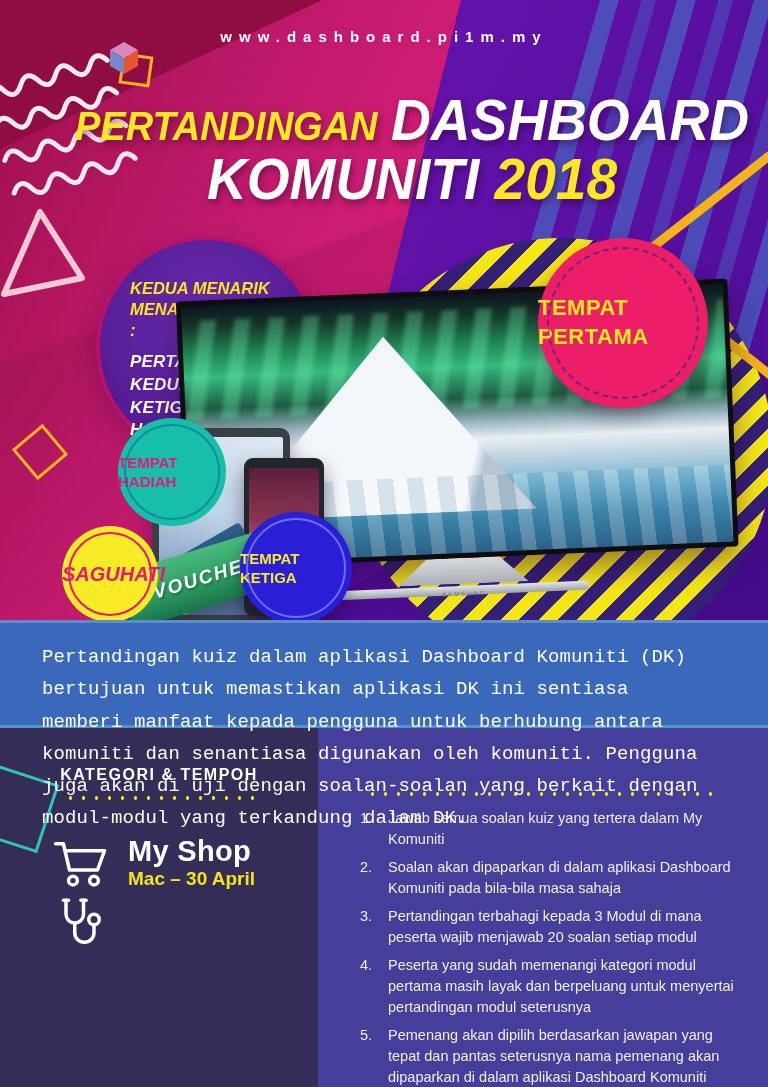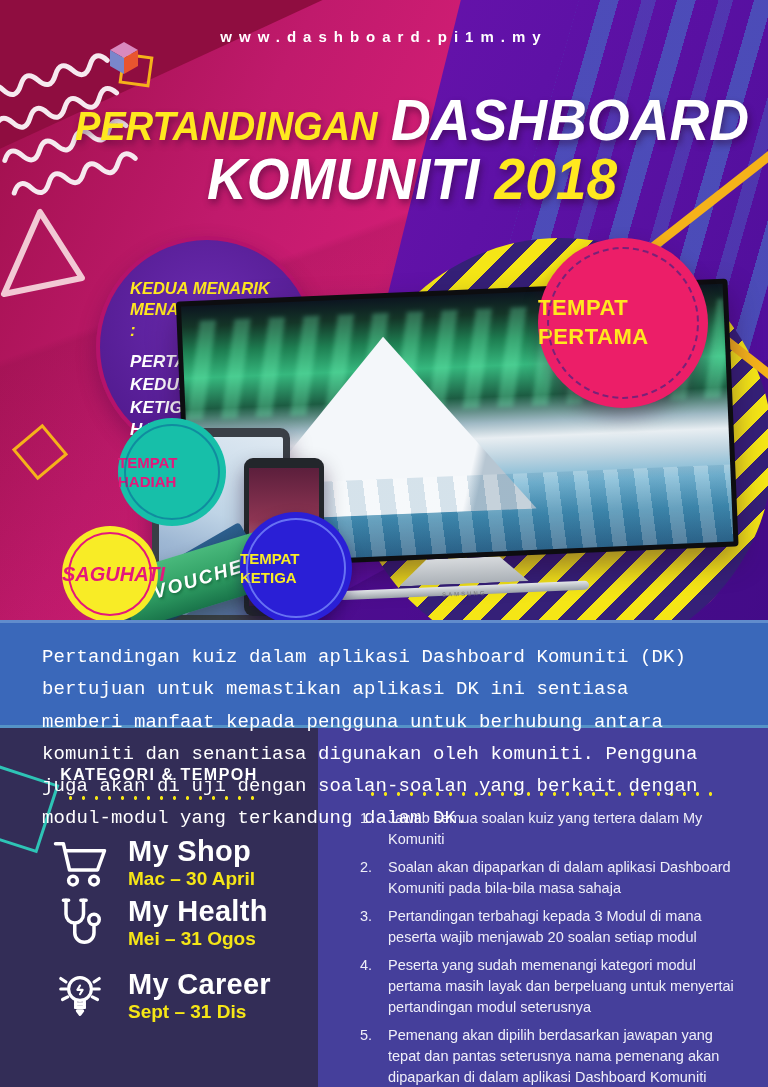--- a/index.html
+++ b/index.html
@@ -283,42 +283,22 @@
 
       <div class="cat-row row-health">
         <svg width="56" height="56" viewBox="0 0 64 64">
           <g fill="none" stroke="#fff" stroke-width="4" stroke-linecap="round" stroke-linejoin="round">
             <path d="M16 6 v16 a10 10 0 0 0 20 0 V6"></path>
             <path d="M13 6 h6 M33 6 h6"></path>
             <path d="M26 33 v10 a11 11 0 0 0 22 0 v-7"></path>
             <circle cx="48" cy="28" r="6"></circle>
           </g>
         </svg>
-        <div>
-          <div class="cat-name">My Health</div>
-          <div class="cat-period">Mei – 31 Ogos</div>
-        </div>
-      </div>
-
-      <div class="cat-row row-career">
-        <svg width="56" height="56" viewBox="0 0 64 64">
-          <g fill="none" stroke="#fff" stroke-width="3.6" stroke-linecap="round" stroke-linejoin="round">
-            <circle cx="32" cy="24" r="13"></circle>
-            <path d="M27 37 v8 h10 v-8"></path>
-            <path d="M27 41 h10 M27 45 h10"></path>
-            <path d="M29 49 h6 l-3 4 z"></path>
-            <path d="M10 12 l6 4 M10 24 h7 M12 36 l6 -3 M54 12 l-6 4 M54 24 h-7 M52 36 l-6 -3"></path>
-            <path d="M32 20 l-3 5 h6 l-3 5" stroke-width="2.4"></path>
-          </g>
-        </svg>
-        <div>
-          <div class="cat-name">My Career</div>
-          <div class="cat-period">Sept – 31 Dis</div>
-        </div>
-      </div>
+      </div>
+
     </div>
 
     <div class="panel-right">
       <div class="dots guide-dots"></div>
       <div class="guide-list">
         <div class="g-item">
           <span class="g-num">1.</span>
           <span class="g-text">Jawab semua soalan kuiz yang tertera dalam My Komuniti</span>
         </div>
         <div class="g-item">

